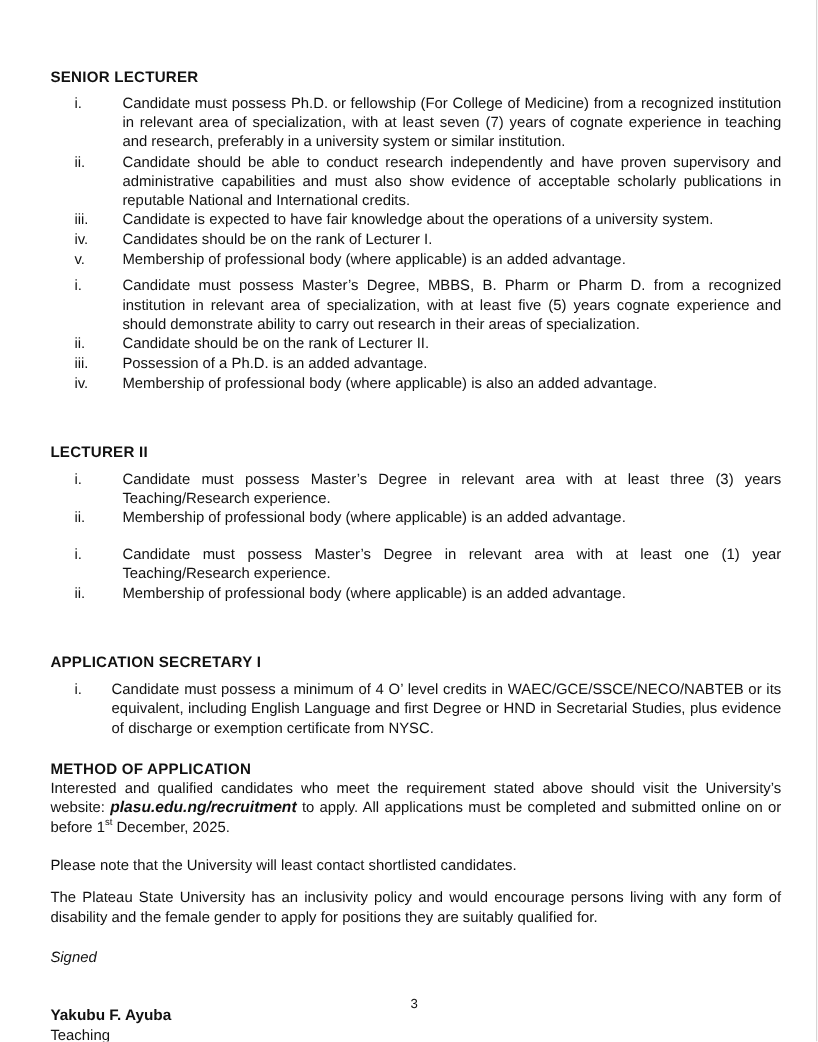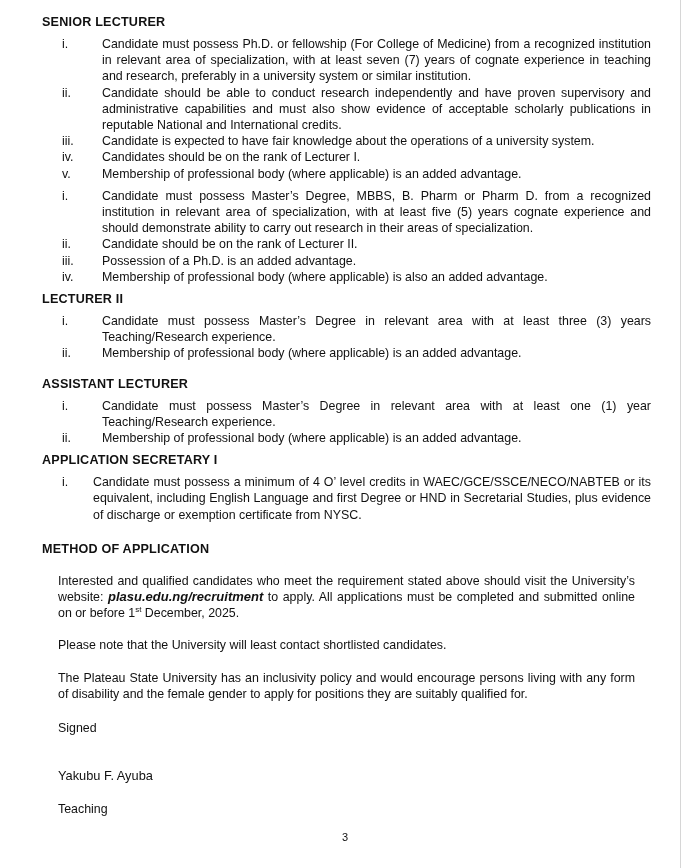--- a/index.html
+++ b/index.html
@@ -7,24 +7,24 @@
     width: 682px; height: 868px; position: relative; overflow: hidden;
     font-family: "Liberation Sans", sans-serif; font-size: 12.4px; color: #111;
   }
   .edge { position: absolute; top: 0; right: 1px; width: 1px; height: 868px; background: #d6d6d6; }
   .page { position: absolute; left: 42px; top: 14px; width: 609px; }
   .heading { font-weight: bold; font-size: 12.6px; letter-spacing: 0.2px; line-height: 16px; margin: 0; }
   .list { margin: 0; padding: 0; list-style: none; }
   .item { position: relative; padding-left: 60px; line-height: 16.2px; text-align: justify; }
   .num { position: absolute; left: 20px; top: 0; }
   .sec { margin-bottom: 6px; }
-  .sec .heading { margin-bottom: 6px; }
+  .sec .heading { margin-bottom: 6px; margin-top: 42px; }
   .sec-conf .item { padding-left: 51px; }
   .sec-conf .item .txt { display: block; }
-  .para { line-height: 16.2px; text-align: justify; margin: 16px; }
+  .para { line-height: 16.2px; text-align: justify; margin: 0; }
   .link { font-weight: bold; font-style: italic; font-size: 13px; }
   sup { font-size: 8px; line-height: 0; }
   .pageno { position: absolute; left: 342px; top: 831px; font-size: 11px; }
 </style>
 </head>
 <body>
 
 <div class="edge"></div>
 
 <div class="page">
@@ -51,21 +51,20 @@
 
   <div class="sec" style="margin-bottom:14px;">
     <p class="heading">LECTURER II</p>
     <ul class="list">
       <li class="item"><span class="num">i.</span><span>Candidate must possess Master’s Degree in relevant area with at least three (3) years Teaching/Research experience.</span></li>
       <li class="item"><span class="num">ii.</span><span>Membership of professional body (where applicable) is an added advantage.</span></li>
     </ul>
   </div>
 
   <div class="sec">
-    <p class="heading">ASSISTANT LECTURER</p>
     <ul class="list">
       <li class="item"><span class="num">i.</span><span>Candidate must possess Master’s Degree in relevant area with at least one (1) year Teaching/Research experience.</span></li>
       <li class="item"><span class="num">ii.</span><span>Membership of professional body (where applicable) is an added advantage.</span></li>
     </ul>
   </div>
 
   <div class="sec sec-conf" style="margin-bottom:18px;">
     <p class="heading">APPLICATION SECRETARY I</p>
     <ul class="list">
       <li class="item">
@@ -77,19 +76,19 @@
 
   <div style="margin-bottom:16px;">
     <p class="heading">METHOD OF APPLICATION</p>
     <p class="para"><span>Interested and qualified candidates who meet the requirement stated above should visit the University’s website: </span><span class="link">plasu.edu.ng/recruitment</span><span> to apply. All applications must be completed and submitted online on or before 1</span><sup>st</sup><span> December, 2025.</span></p>
   </div>
 
   <p class="para" style="margin-bottom:10px;">Please note that the University will least contact shortlisted candidates.</p>
 
   <p class="para" style="margin-bottom:18px;">The Plateau State University has an inclusivity policy and would encourage persons living with any form of disability and the female gender to apply for positions they are suitably qualified for.</p>
 
-  <p class="para" style="margin-bottom:32px;">Signed</p>
+  <p class="para" style="margin-bottom:32px;font-style:italic;">Signed</p>
 
-  <p class="para" style="font-weight:normal;font-size:12.8px;">Yakubu F. Ayuba</p>
+  <p class="para" style="font-weight:bold;font-size:12.8px;">Yakubu F. Ayuba</p>
   <p class="para">Teaching</p>
 </div>
 
 <div class="pageno">3</div>
 
 </body></html>

